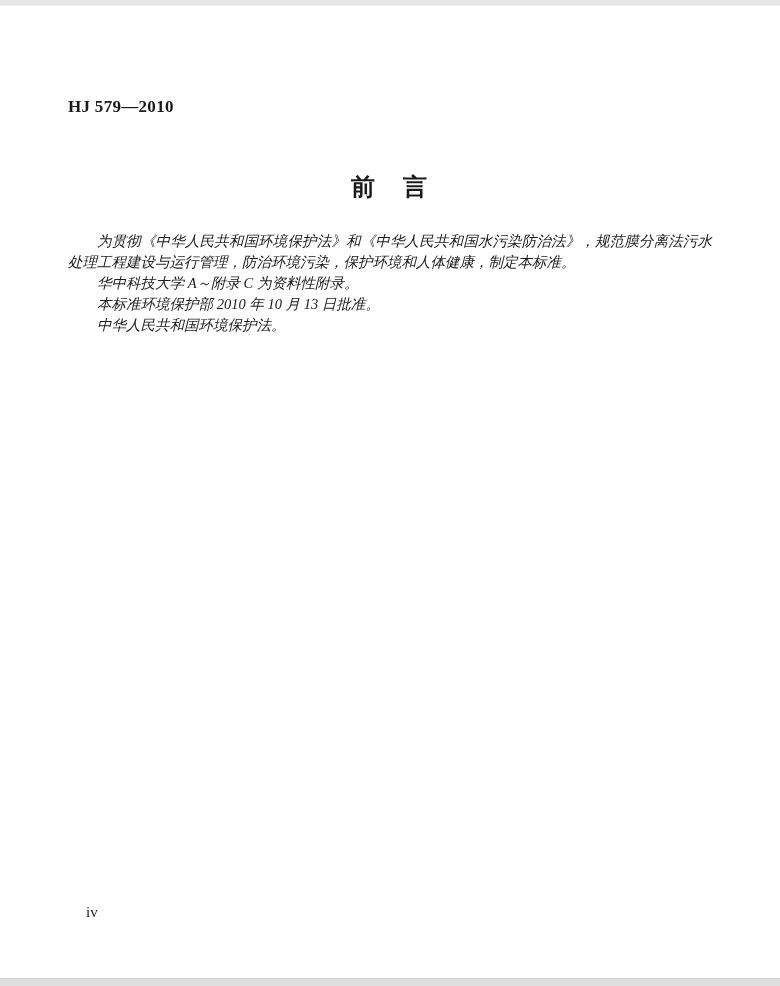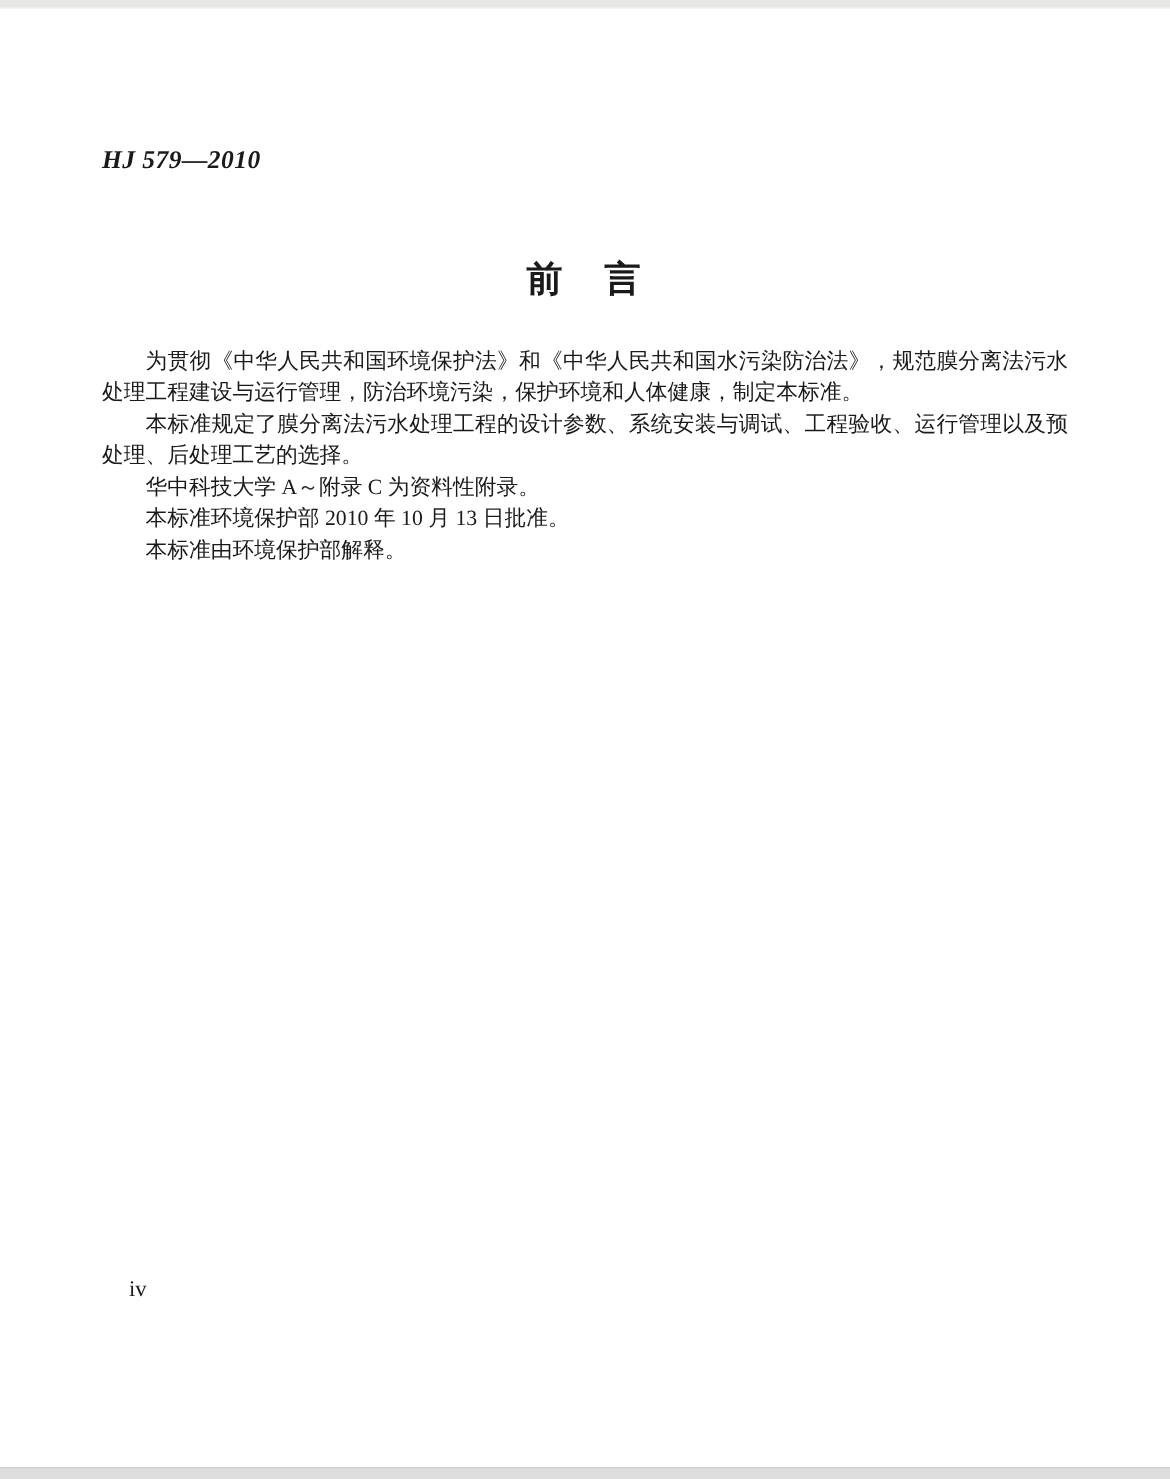--- a/index.html
+++ b/index.html
@@ -28,21 +28,20 @@
     border-top: 1px solid #d2d2d0;
   }
   .doc-header {
     position: absolute;
     top: 97px; left: 68px;
     font-family: "Liberation Serif", serif;
     font-weight: bold;
     font-size: 17px;
     letter-spacing: 0.3px;
     white-space: nowrap;
-    font-style: italic;
   }
   .doc-title {
     position: absolute;
     top: 173px; left: 0;
     width: 780px;
     text-align: center;
     font-family: "Liberation Sans", sans-serif;
     font-size: 24px;
     font-weight: bold;
     letter-spacing: 2px;
@@ -52,40 +51,40 @@
     position: absolute;
     top: 231px; left: 68px;
     width: 644px;
     font-size: 14.5px;
     line-height: 21px;
     text-align: justify;
   }
   .doc-body p {
     margin: 0;
     text-indent: 2em;
+    font-style: italic;
   }
   .page-number {
     position: absolute;
-    top: 851px; left: 86px;
+    top: 903px; left: 86px;
     font-size: 15px;
     line-height: 18px;
   }
 </style>
 </head>
 <body>
 
 <div class="scan-edge-top"></div>
 
 <div class="doc-header">HJ 579—2010</div>
 
 <h1 class="doc-title" style="margin:0;">前　言</h1>
 
 <div class="doc-body">
   <p>为贯彻《中华人民共和国环境保护法》和《中华人民共和国水污染防治法》，规范膜分离法污水处理工程建设与运行管理，防治环境污染，保护环境和人体健康，制定本标准。</p>
-  <p>本标准规定了膜分离法污水处理工程的设计参数、系统安装与调试、工程验收、运行管理以及预处理、后处理工艺的选择。</p>
   <p>华中科技大学 A～附录 C 为资料性附录。</p>
   <p>本标准环境保护部 2010 年 10 月 13 日批准。</p>
-  <p>本标准由环境保护部解释。</p>
+  <p>中华人民共和国环境保护法。</p>
 </div>
 
 <div class="page-number">iv</div>
 
 <div class="scan-edge-bottom"></div>
 
 </body></html>

